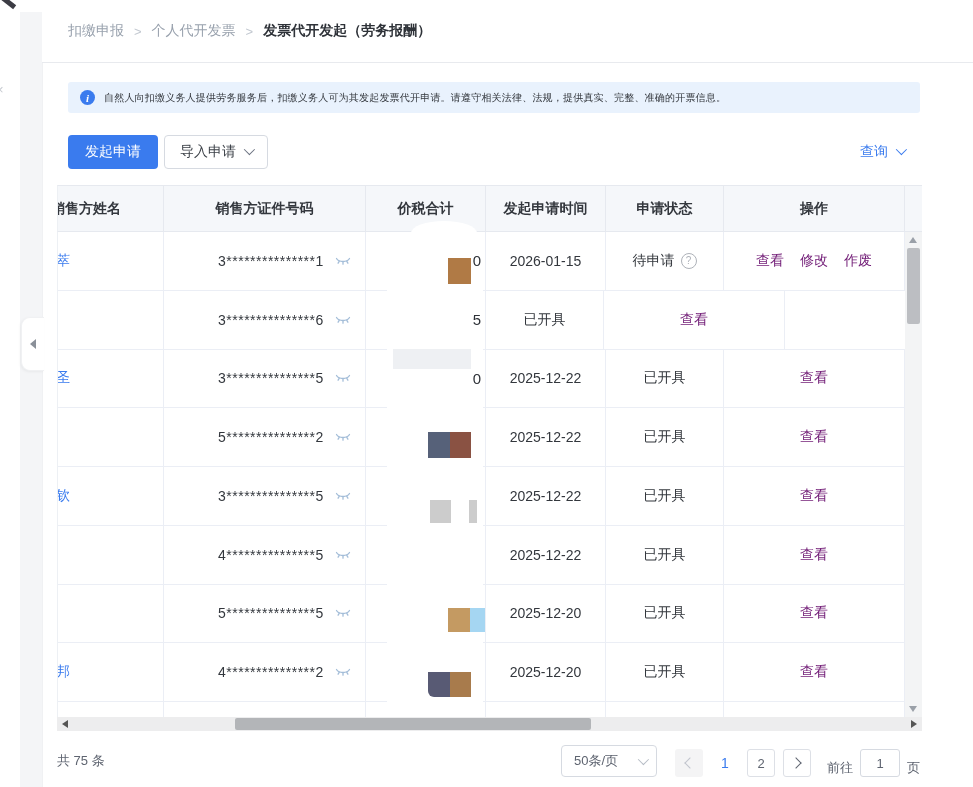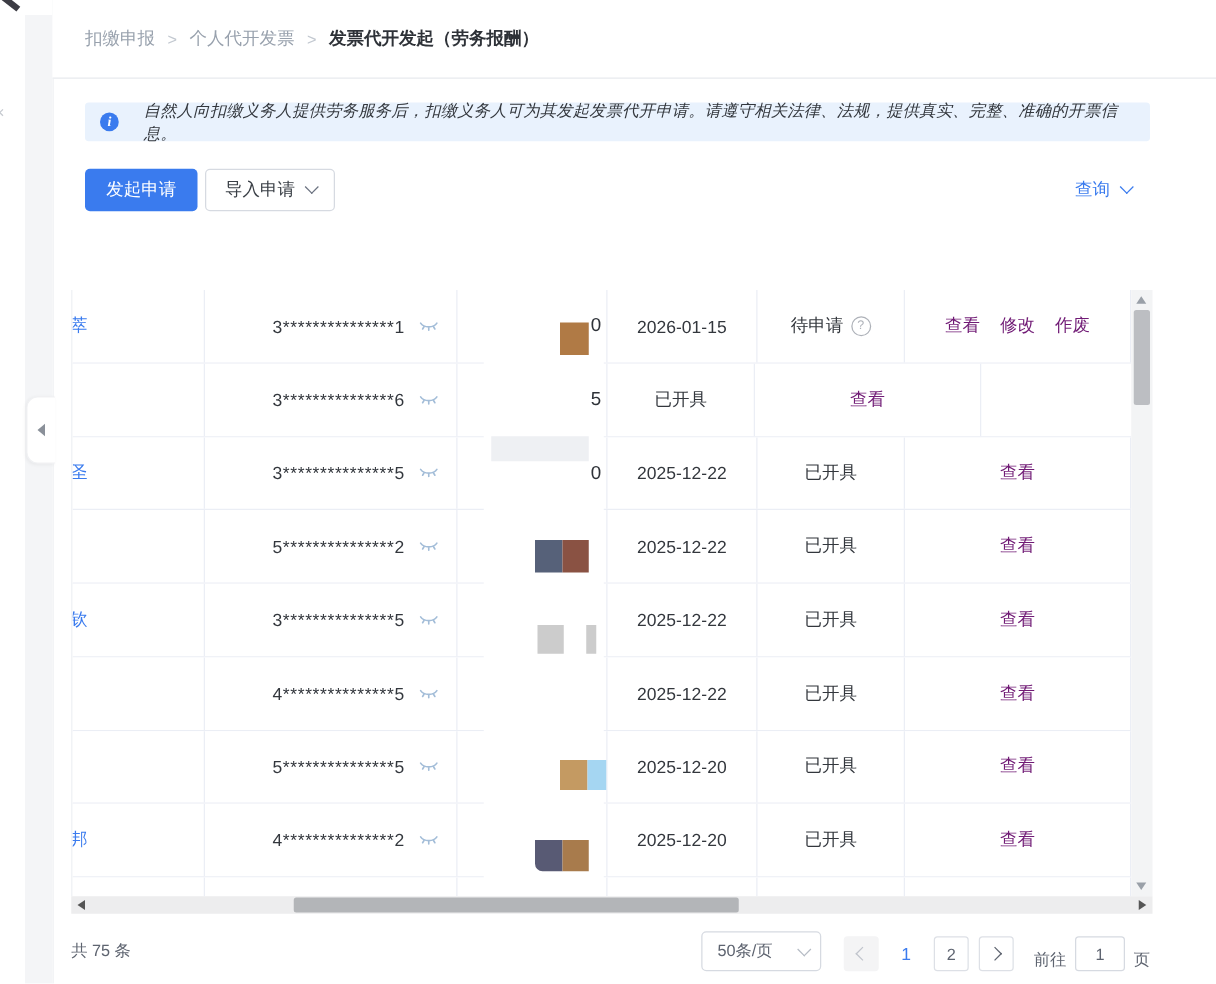--- a/index.html
+++ b/index.html
@@ -17,21 +17,21 @@
   
   .topbar{position:absolute;left:42px;top:0;width:931px;height:63px;background:#fff;border-bottom:1px solid #e8eaee;display:flex;align-items:center;padding-left:26px;box-sizing:border-box;}
   .breadcrumb{display:flex;align-items:center;font-size:14px;}
   .crumb{color:#98a1ad;cursor:pointer;}
   .crumb.current{color:#2e3238;font-weight:bold;cursor:default;}
   .crumb-sep{color:#c2c8d0;margin:0 10px;font-size:13px;}
 
   
   .banner{position:absolute;left:68px;top:82px;width:852px;height:31px;background:#e9f2fd;border-radius:3px;display:flex;align-items:center;padding-left:12px;box-sizing:border-box;}
   .info-icon{flex:0 0 15px;width:15px;height:15px;border-radius:50%;background:#3a7bee;color:#fff;font-size:11px;font-weight:bold;font-family:"Liberation Serif","DejaVu Serif",serif;display:flex;align-items:center;justify-content:center;font-style:italic;}
-  .banner-text{margin-left:20px;font-size:13px;color:#33373d;letter-spacing:.2px;font-style:italic;}
+  .banner-text{margin-left:9px;font-size:10px;color:#33373d;letter-spacing:.2px;}
 
   
   .btn-primary{position:absolute;left:68px;top:135px;height:34px;padding:0 17px;background:#3a7bee;color:#fff;font-size:14px;border:none;border-radius:4px;cursor:pointer;font-family:inherit;}
   .btn-outline{position:absolute;left:164px;top:135px;height:34px;padding:0 15px;background:#fff;color:#3a3f46;font-size:14px;border:1px solid #d6dae1;border-radius:4px;cursor:pointer;display:flex;align-items:center;font-family:inherit;}
   .query-link{position:absolute;right:69px;top:143px;color:#3a7bee;font-size:14px;cursor:pointer;display:flex;align-items:center;text-decoration:none;}
   .chev{width:7px;height:7px;border-right:1.4px solid #6b7280;border-bottom:1.4px solid #6b7280;transform:rotate(45deg) translateY(-2px);display:inline-block;margin-left:8px;margin-top:-3px;}
   .chev-blue{border-color:#3a7bee;}
 
   
   .table{position:absolute;left:57px;top:185px;width:865px;height:546px;font-size:14px;}
@@ -115,20 +115,41 @@
   <button class="btn-outline">
     <span>导入申请</span>
     <span class="chev"></span>
   </button>
   <a class="query-link">
     <span>查询</span>
     <span class="chev chev-blue"></span>
   </a>
 
   <div class="table">
+    <div class="thead" id="thead">
+        <div class="th c0">
+          <span class="clip-left">销售方姓名</span>
+        </div>
+        <div class="th c1">
+          <span>销售方证件号码</span>
+        </div>
+        <div class="th c2">
+          <span>价税合计</span>
+        </div>
+        <div class="th c3">
+          <span>发起申请时间</span>
+        </div>
+        <div class="th c4">
+          <span>申请状态</span>
+        </div>
+        <div class="th c5">
+          <span>操作</span>
+        </div>
+        <div class="th th-corner"></div>
+      </div>
     <div class="tbody" id="tbody">
         <div class="trow">
           <div class="td c0">
             <a class="seller-link clip-left">萃</a>
           </div>
           <div class="td c1">
             <span class="idtext">3***************1</span>
             <span class="eye">
               <svg width="16" height="12" viewBox="0 0 16 12">
                 <path d="M1.5 3.5 C4 7.5 12 7.5 14.5 3.5" fill="none" stroke="#a3bdd8" stroke-width="1.3" stroke-linecap="round"></path>

